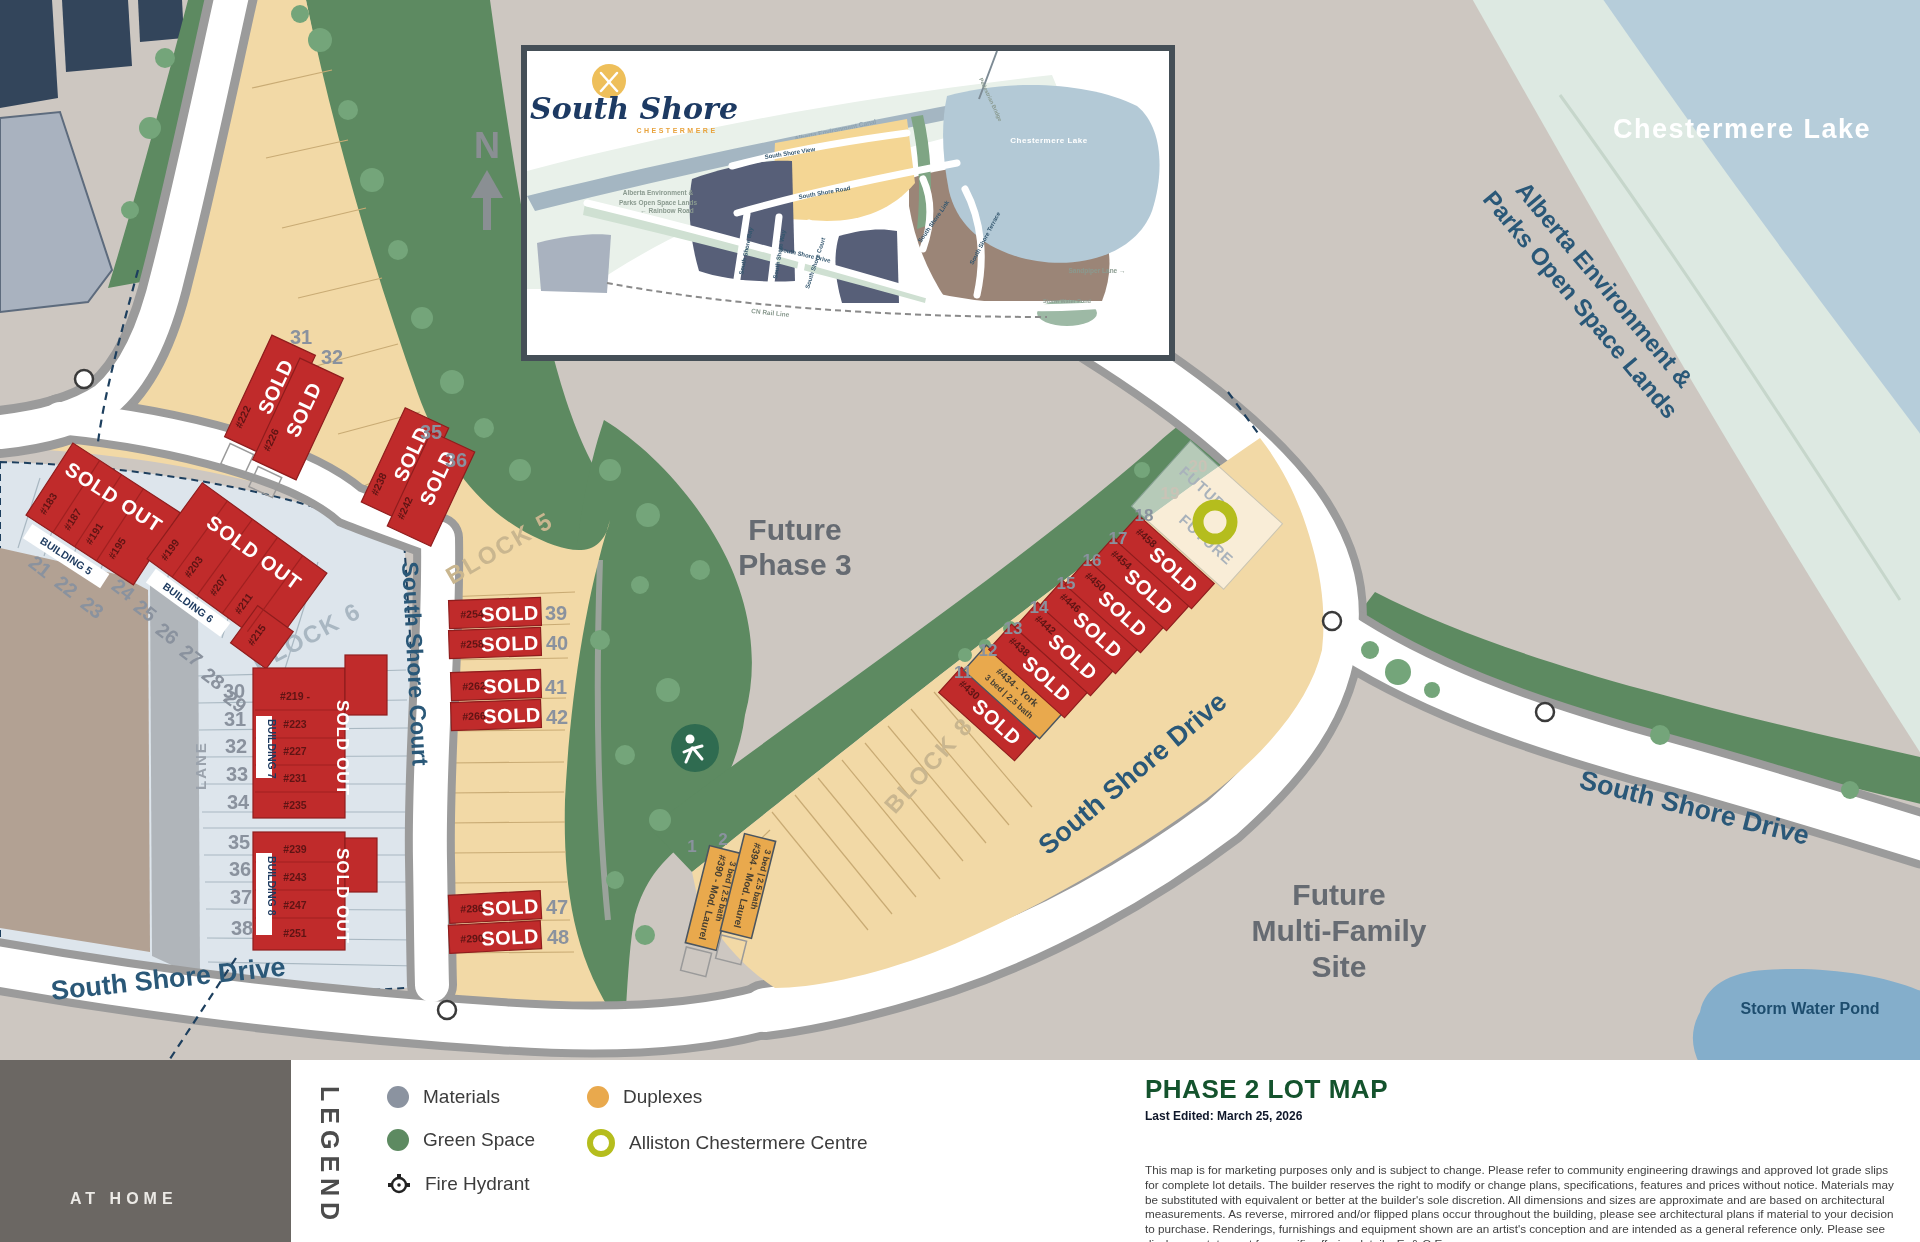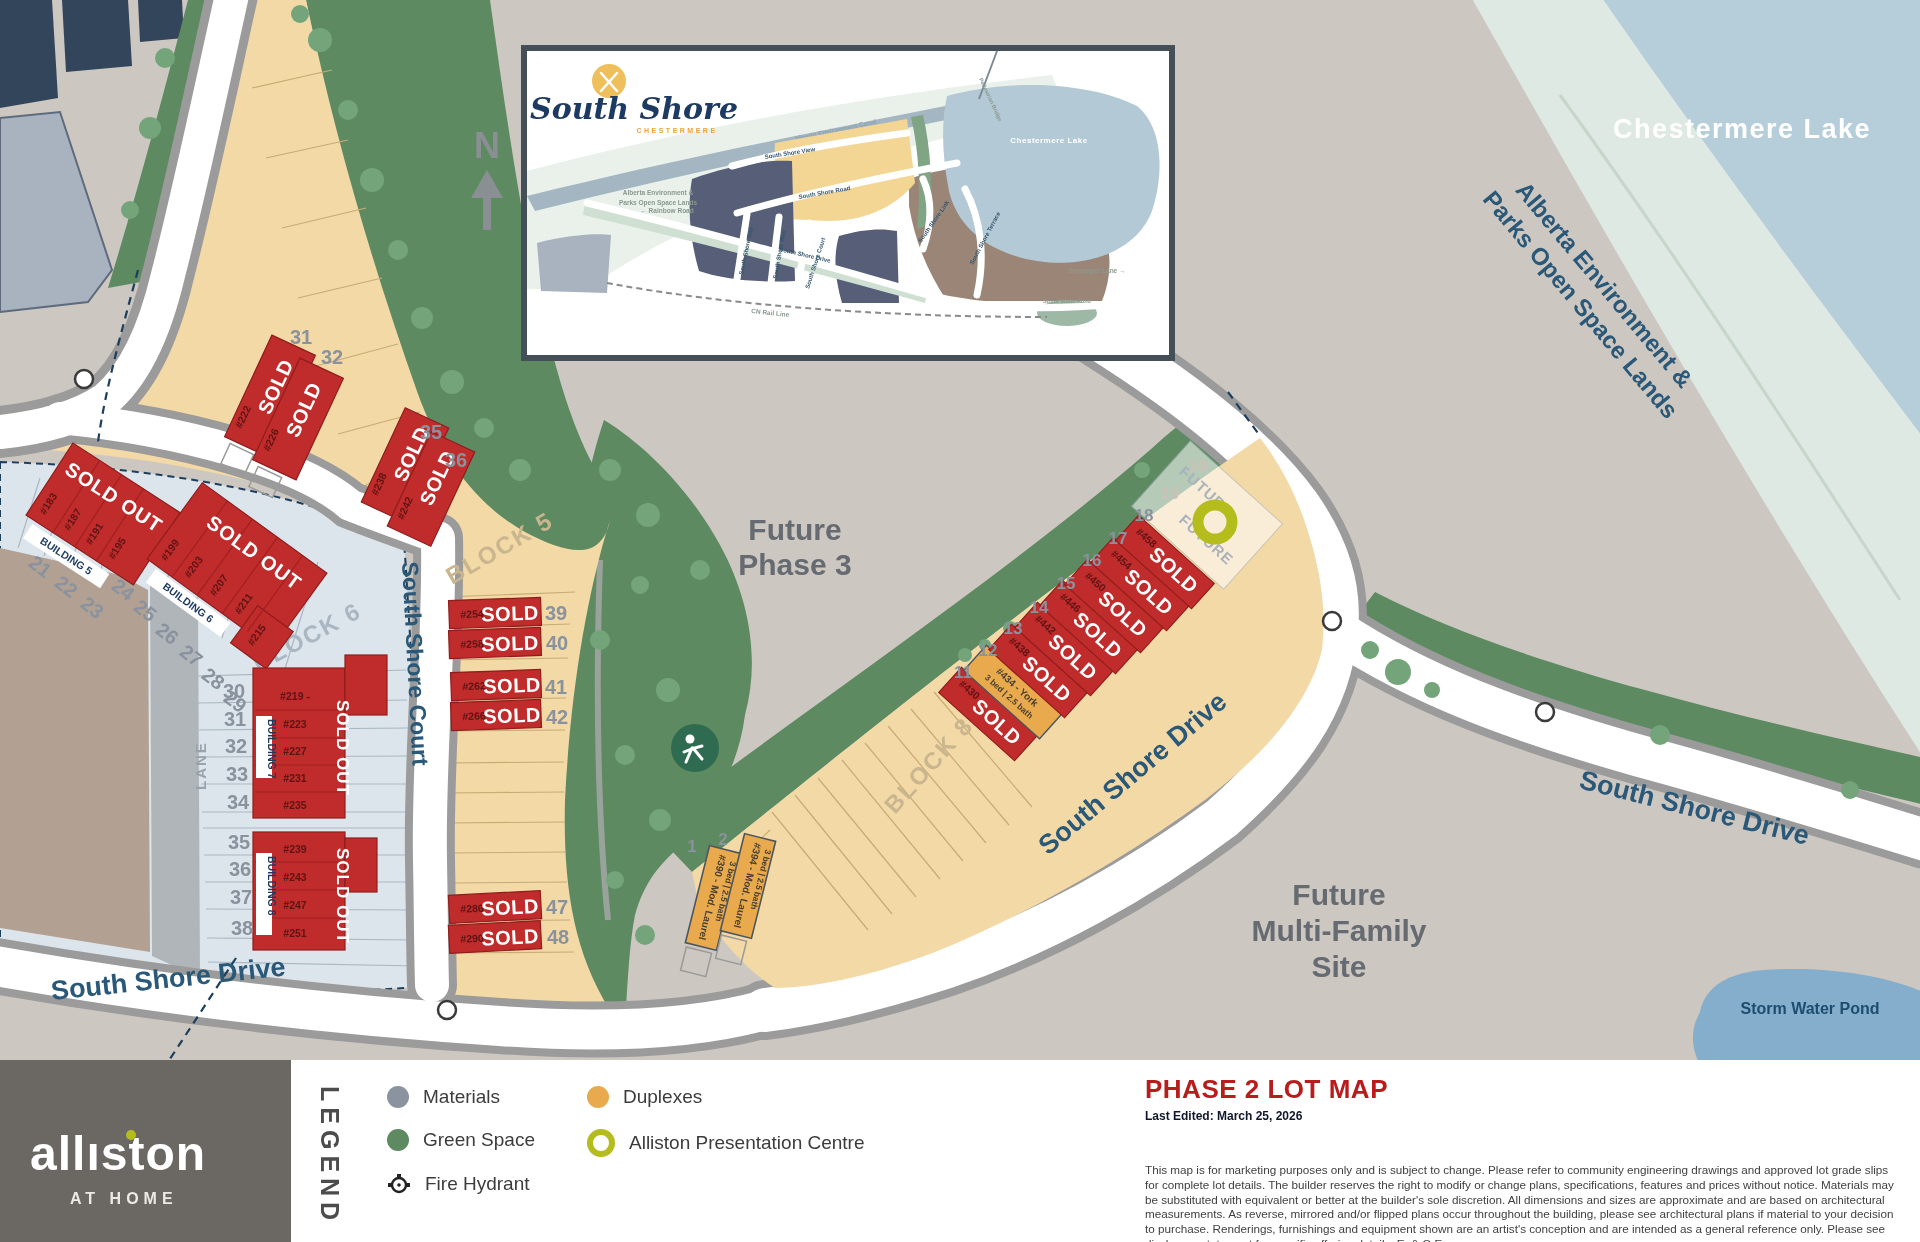--- a/index.html
+++ b/index.html
@@ -41,21 +41,21 @@
   #footer-dark{position:absolute;left:0;top:1060px;width:291px;height:182px;background:#6b6763;}
   #footer-white{position:absolute;left:291px;top:1060px;width:1629px;height:182px;background:#ffffff;}
   .brand{position:absolute;left:30px;top:66px;color:#fff;font-size:48px;font-weight:700;letter-spacing:1px;}
   .brand .idot{position:absolute;width:10px;height:10px;border-radius:50%;left:96px;top:4px;}
   .tagline{position:absolute;left:70px;top:130px;color:#eceae6;font-size:16px;font-weight:700;letter-spacing:5px;}
   .legend-title{position:absolute;left:24px;top:26px;writing-mode:vertical-rl;color:#4c4c4c;
                 font-size:25px;font-weight:700;letter-spacing:6px;height:140px;}
   .leg-item{position:absolute;display:flex;align-items:center;gap:14px;color:#3c3c3c;font-size:19px;font-weight:400;}
   .leg-dot{width:22px;height:22px;border-radius:50%;flex:0 0 auto;}
   .leg-ring{width:16px;height:16px;border-radius:50%;border:6px solid #b5bd1d;background:#fff;flex:0 0 auto;}
-  .info-head{position:absolute;left:854px;top:14px;color:#b91c1c;font-size:26px;font-weight:700;letter-spacing:.5px;}
+  .info-head{position:absolute;left:854px;top:14px;color:#14532d;font-size:26px;font-weight:700;letter-spacing:.5px;}
   .info-edit{position:absolute;left:854px;top:49px;color:#0f172a;font-size:12px;font-weight:700;}
   .info-text{position:absolute;left:854px;top:67px;width:755px;color:#3f3f3f;font-size:11.7px;line-height:14.8px;margin-top:36px;}
 </style>
 </head>
 <body>
 
 <div id="stage">
 
 <svg id="map" width="1920" height="1242" viewBox="0 0 1920 1242">
 
@@ -572,24 +572,20 @@
         <path d="M74,22 L90,40"></path>
             <path d="M90,22 L74,40"></path>
       </g>
       <text class="i-script" x="107" y="68" text-anchor="middle">South Shore</text>
       <text class="i-sub" x="150" y="82" text-anchor="middle">CHESTERMERE</text>
     </g>
   </g>
 </svg>
 
 <div id="footer-dark">
-  <div class="brand">
-    <span>all</span><span>ı</span><span>ston</span>
-    <span class="idot" style="background:#b5bd1d"></span>
-  </div>
   <div class="tagline">AT HOME</div>
 </div>
 
 <div id="footer-white">
   <div class="legend-title">LEGEND</div>
 
   <div class="leg-item" style="left:96px;top:26px;">
     <span class="leg-dot" style="background:#8b93a0"></span>
     <span>Materials</span>
   </div>
@@ -606,21 +602,21 @@
       <circle cx="12" cy="13" r="1.8" fill="#222"></circle>
     </svg>
     <span>Fire Hydrant</span>
   </div>
   <div class="leg-item" style="left:296px;top:26px;">
     <span class="leg-dot" style="background:#e9a94d"></span>
     <span>Duplexes</span>
   </div>
   <div class="leg-item" style="left:296px;top:69px;">
     <span class="leg-ring"></span>
-    <span>Alliston Presentation Centre</span>
+    <span>Alliston Chestermere Centre</span>
   </div>
 
   <div class="info-head">PHASE 2 LOT MAP</div>
   <div class="info-edit">Last Edited: March 25, 2026</div>
   <div class="info-text">This map is for marketing purposes only and is subject to change. Please refer to community engineering drawings and approved lot grade slips for complete lot details. The builder reserves the right to modify or change plans, specifications, features and prices without notice. Materials may be substituted with equivalent or better at the builder's sole discretion. All dimensions and sizes are approximate and are based on architectural measurements. As reverse, mirrored and/or flipped plans occur throughout the building, please see architectural plans if material to your decision to purchase. Renderings, furnishings and equipment shown are an artist's conception and are intended as a general reference only. Please see disclosure statement for specific offering details. E. &amp; O.E.</div>
 </div>
 
 </div>
 
 </body></html>

